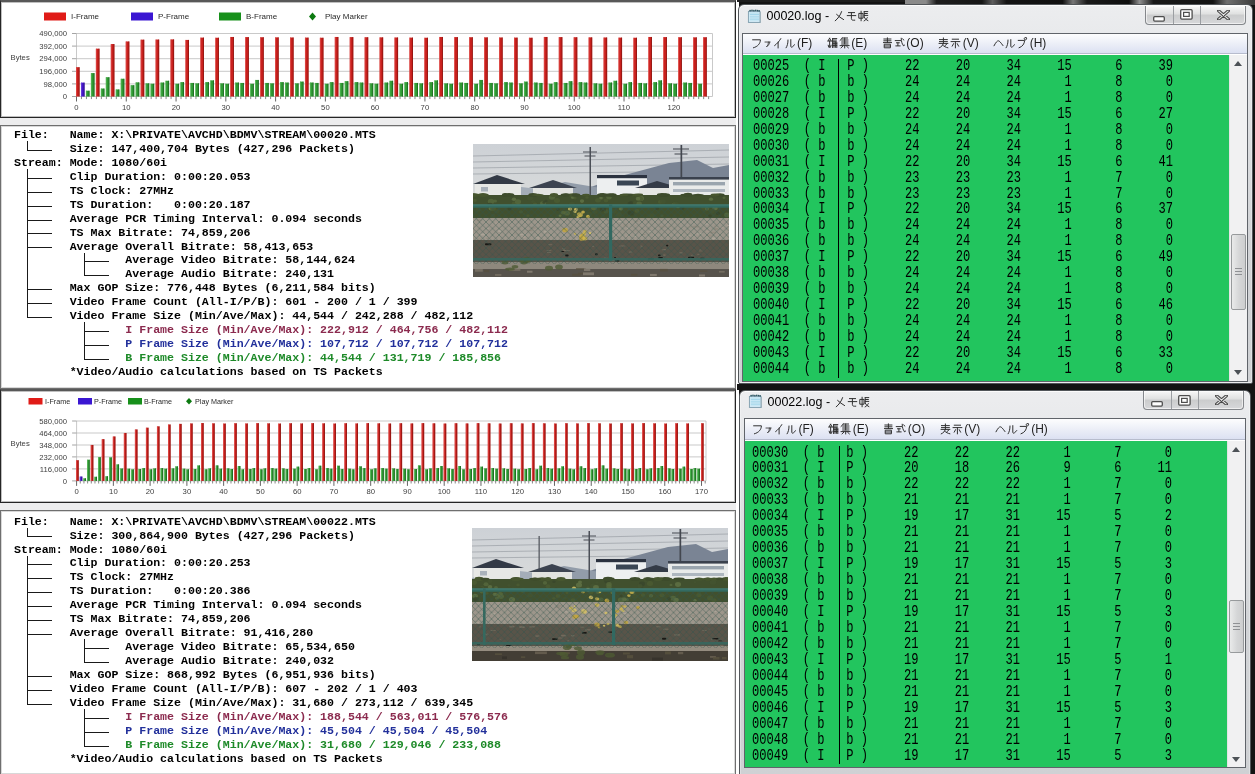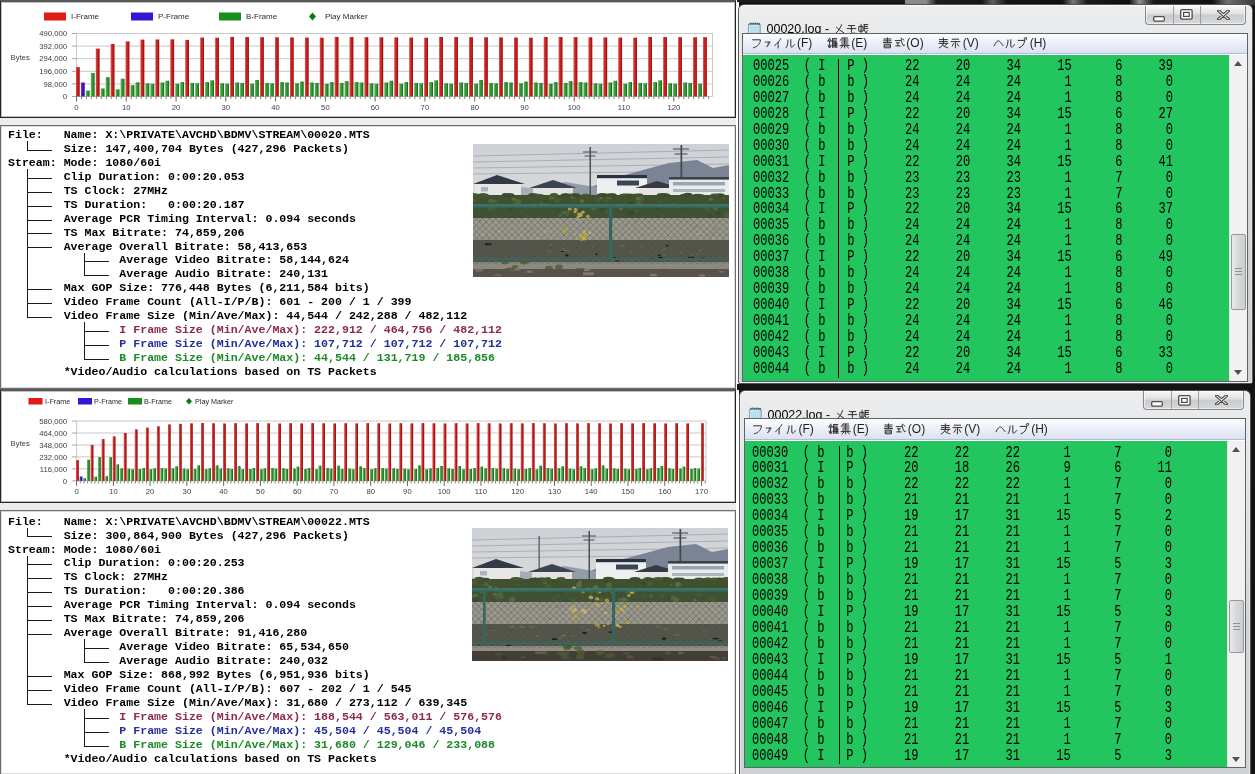--- a/index.html
+++ b/index.html
@@ -3,26 +3,26 @@
 *{margin:0;padding:0;box-sizing:border-box}
 html,body{width:1255px;height:774px;overflow:hidden;background:#fff}
 #root{position:relative;width:1255px;height:774px;font-family:"Liberation Sans",sans-serif;overflow:hidden}
 .darkbg{position:absolute;left:739px;top:0;width:516px;height:774px;background:#131313}
 .noise{position:absolute;top:0;height:5px}
 .panel{position:absolute;left:0;width:736px;background:#fff;border:1px solid #252525;border-top:2px solid #585858;box-shadow:inset 0 0 0 1px #bfbfbf}
 .ipanel{border:1px solid #6f6f6f !important;box-shadow:inset 0 0 0 1px #d8d8d8 !important}
 svg text.lg{font-family:"Liberation Sans",sans-serif;font-size:8px;fill:#2a2a2a}
 svg text.lg2{font-family:"Liberation Sans",sans-serif;font-size:7.2px;fill:#2a2a2a}
 svg text.ax{font-family:"Liberation Sans",sans-serif;font-size:7.7px;fill:#404040}
-.inf{position:absolute;left:7px;font-family:"Liberation Mono",monospace;font-weight:bold;font-size:11.6px;line-height:13.95px;color:#000;letter-spacing:0}
+.inf{position:absolute;left:13px;font-family:"Liberation Mono",monospace;font-weight:bold;font-size:11.6px;line-height:13.95px;color:#000;letter-spacing:0}
 .inf .ci{color:#8b2a4e}.inf .cp{color:#22309b}.inf .cb{color:#1d8a28}
 .tl{position:absolute;background:#1a1a1a}
 .photo{position:absolute;width:256px;height:133px;overflow:hidden}
 .np{position:absolute;background:linear-gradient(#ecedef,#d2d4d7 60%,#cfd1d4);border:1px solid #52565a;border-radius:6px 6px 2px 2px;box-shadow:inset 0 1px 0 rgba(255,255,255,.75),inset 0 -1px 0 rgba(255,255,255,.45),inset 0 0 0 1px rgba(255,255,255,.3)}
-.tbar{position:absolute;left:7px;top:15px;height:18px;display:flex;align-items:center;gap:4px;font-size:12.5px;color:#000}
+.tbar{position:absolute;left:7px;top:2px;height:18px;display:flex;align-items:center;gap:4px;font-size:12.5px;color:#000}
 .tt{font-family:"Liberation Sans",sans-serif}
 .tg svg{vertical-align:-2px}
 .caps{position:absolute;right:5.5px;top:0.5px;width:101px;height:19px;display:flex;background:linear-gradient(#f8f8f8,#dfe0e0 45%,#cbcccd 50%,#d7d8da);border:1px solid #84878b;border-top:none;border-radius:0 0 4px 4px;overflow:hidden;box-shadow:inset 0 0 0 1px rgba(255,255,255,.6)}
 .cb1,.cb2,.cb3{display:flex;align-items:center;justify-content:center}
 .cb1{width:27.5px;border-right:1px solid #9b9ea2}
 .cb2{width:27.5px;border-right:1px solid #9b9ea2}
 .cb3{flex:1}
 .cb1 svg{margin-top:8px}
 .client{position:absolute;background:#fff;border:1px solid #60646a}
 .menu{position:relative;height:20.5px;background:linear-gradient(#fdfdfe,#e9ecf6 60%,#dce1f2);border-bottom:1px solid #b7bccd;display:flex;align-items:center;padding-left:7px}
@@ -1679,21 +1679,21 @@
 <span>Stream: Mode: 1080/60i</span>
 <span>        Clip Duration: 0:00:20.253</span>
 <span>        TS Clock: 27MHz</span>
 <span>        TS Duration:   0:00:20.386</span>
 <span>        Average PCR Timing Interval: 0.094 seconds</span>
 <span>        TS Max Bitrate: 74,859,206</span>
 <span>        Average Overall Bitrate: 91,416,280</span>
 <span>                Average Video Bitrate: 65,534,650</span>
 <span>                Average Audio Bitrate: 240,032</span>
 <span>        Max GOP Size: 868,992 Bytes (6,951,936 bits)</span>
-<span>        Video Frame Count (All-I/P/B): 607 - 202 / 1 / 545</span>
+<span>        Video Frame Count (All-I/P/B): 607 - 202 / 1 / 403</span>
 <span>        Video Frame Size (Min/Ave/Max): 31,680 / 273,112 / 639,345</span>
 <span class="ci">                I Frame Size (Min/Ave/Max): 188,544 / 563,011 / 576,576</span>
 <span class="cp">                P Frame Size (Min/Ave/Max): 45,504 / 45,504 / 45,504</span>
 <span class="cb">                B Frame Size (Min/Ave/Max): 31,680 / 129,046 / 233,088</span>
 <span>        *Video/Audio calculations based on TS Packets</span></pre>
       <div class="tl" style="left:26px;top:16.5px;width:1px;height:9.3px"></div>
       <div class="tl" style="left:26px;top:25.3px;width:25px;height:1px"></div>
       <div class="tl" style="left:26px;top:44.5px;width:1px;height:149.1px"></div>
       <div class="tl" style="left:26px;top:53.2px;width:25px;height:1px"></div>
       <div class="tl" style="left:26px;top:67.2px;width:25px;height:1px"></div>

